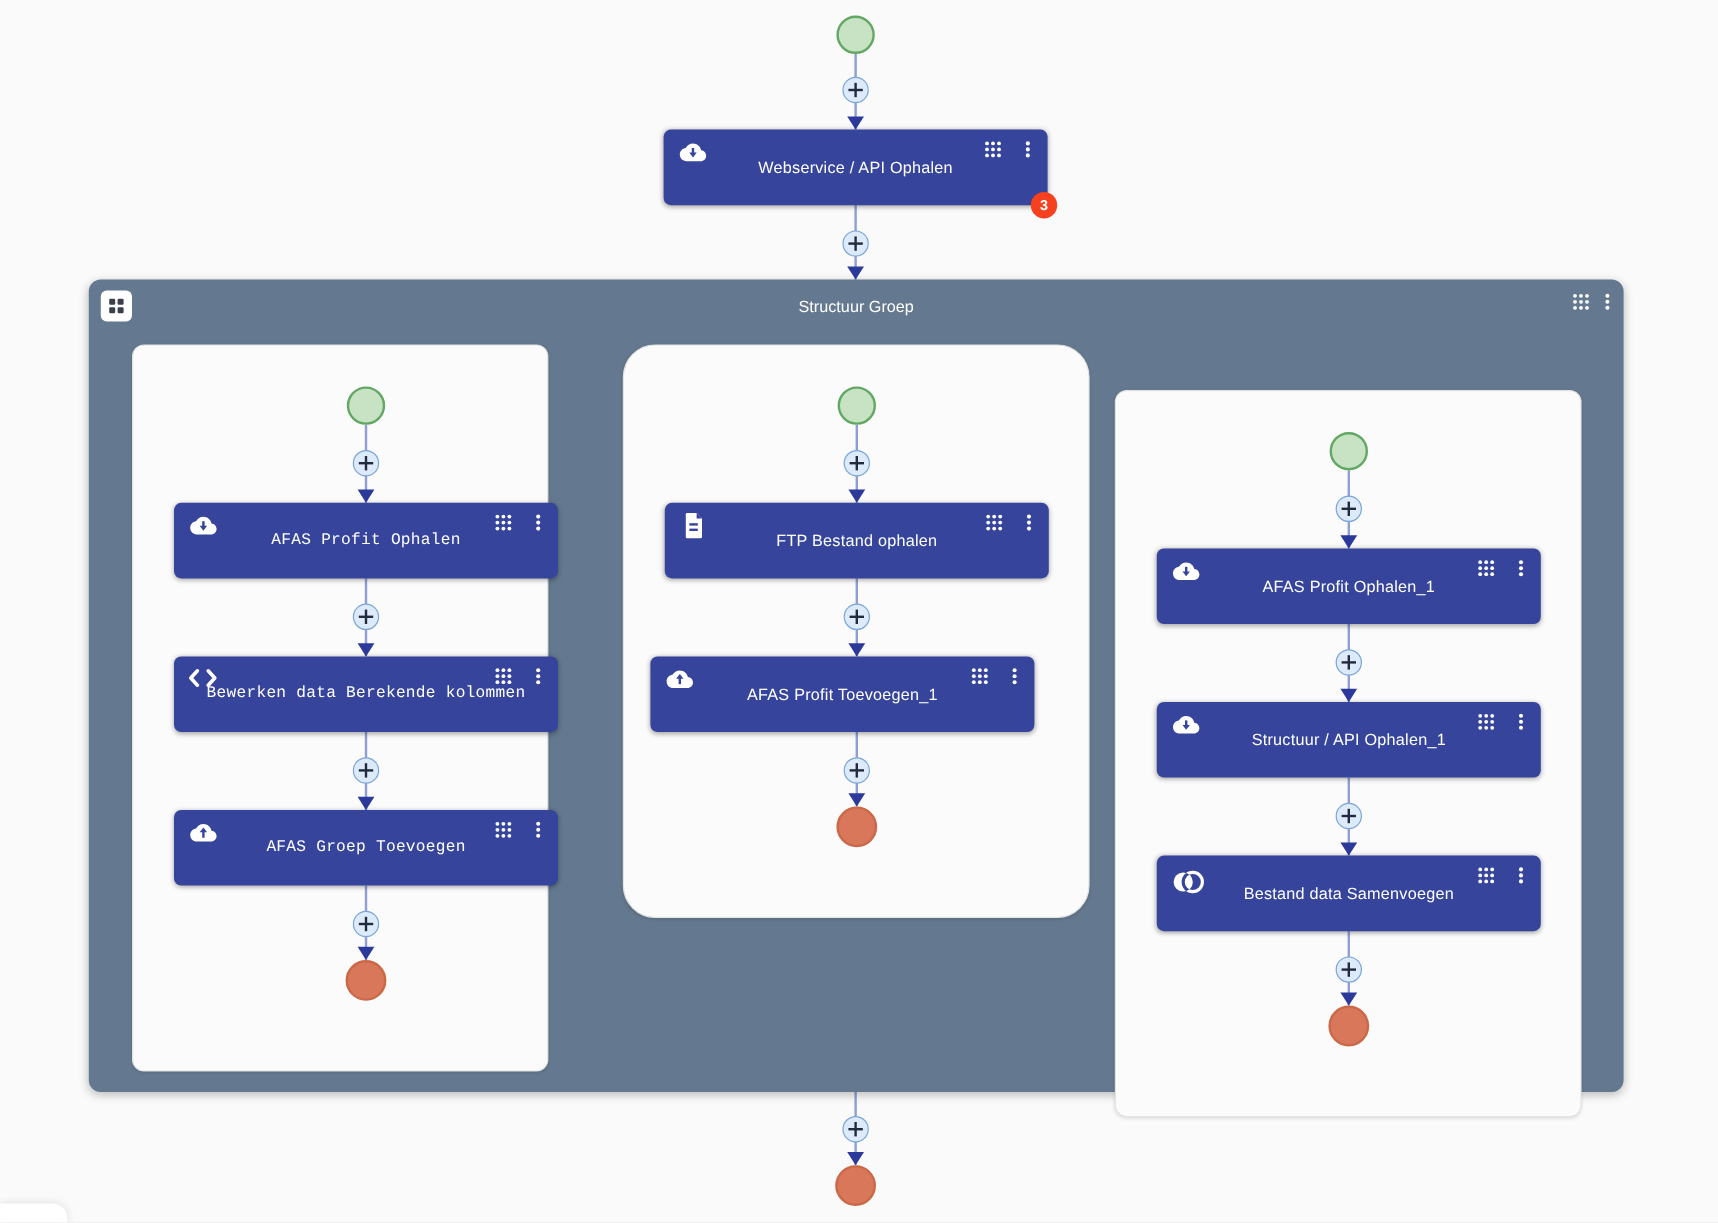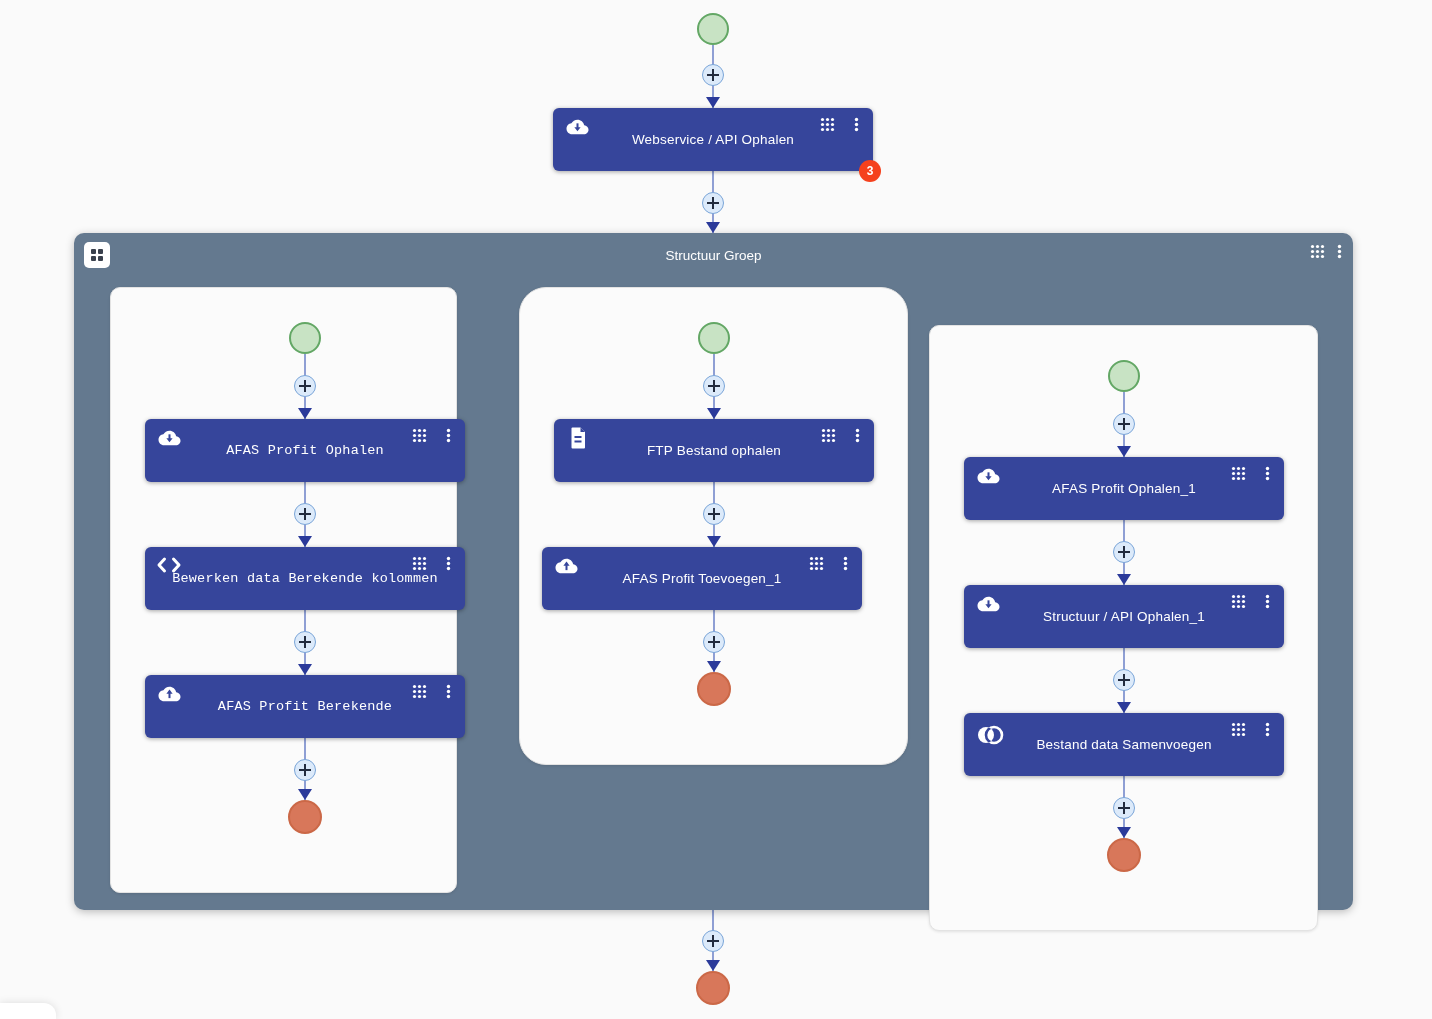--- a/index.html
+++ b/index.html
@@ -248,21 +248,21 @@
         </span>
         <span class="nkebab">
           <svg width="5" height="15" viewBox="0 0 5 15">
               <g fill="#fff">
                 <circle cx="2.5" cy="2.5" r="1.7"></circle>
                 <circle cx="2.5" cy="7.5" r="1.7"></circle>
                 <circle cx="2.5" cy="12.5" r="1.7"></circle>
               </g>
             </svg>
         </span>
-        <span class="nlabel">AFAS Profit Berekende</span>
+        <span class="nlabel">AFAS Groep Toevoegen</span>
       </div>
 
       <div class="vline" style="left:193px; top:450px; height:62px;"></div>
       <div class="plus-btn" style="left:183px; top:471px;"></div>
       <div class="arrow-down" style="left:187px; top:501px;"></div>
       <div class="end-circle" style="left:177px; top:512px;"></div>
     </div>
 
     <div class="panel" style="left:445px; top:54px; width:389px; height:478px;border-radius:27px;">
       <div class="start-circle" style="left:178px; top:34px;"></div>

